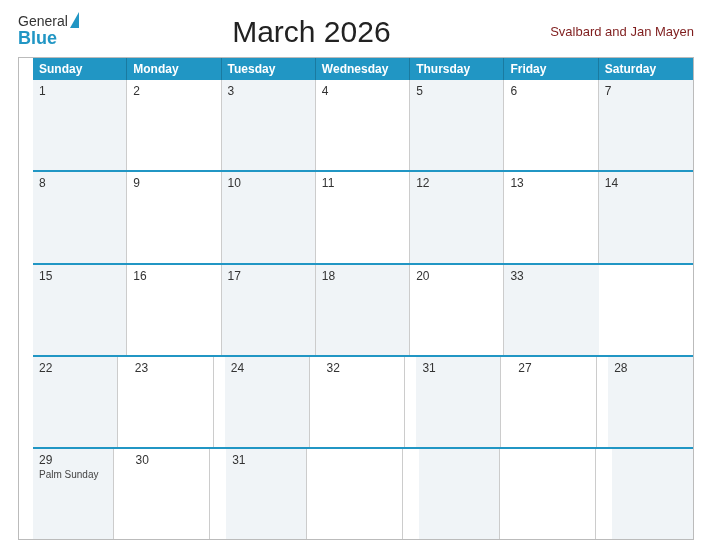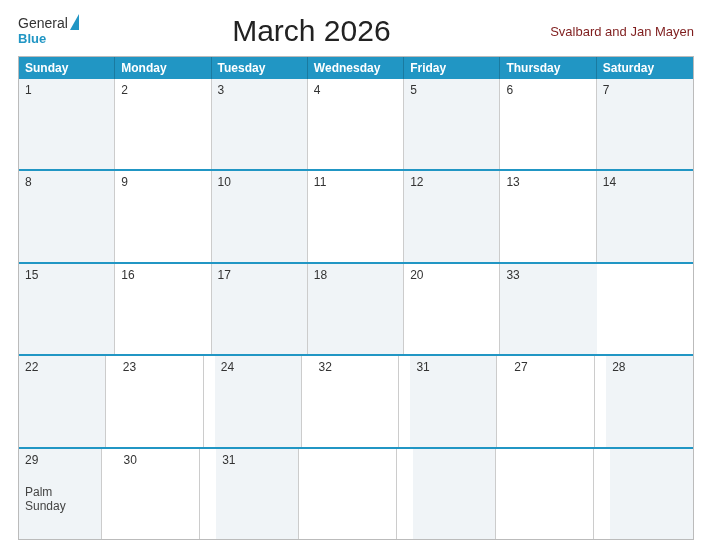--- a/index.html
+++ b/index.html
@@ -37,21 +37,21 @@
       display: flex;
       flex-direction: column;
       align-items: flex-start;
     }
     .logo-line1 {
       font-size: 14px;
       color: #333;
       line-height: 1.1;
     }
     .logo-line2 {
-      font-size: 13px;
+      font-size: 18px;
       color: #2196c4;
       font-weight: bold;
       line-height: 1.1;
     }
     .logo-icon-wrap {
       display: flex;
       align-items: flex-start;
       gap: 0px;
     }
     .calendar-title {
@@ -66,20 +66,21 @@
       color: #7f1d1d;
       text-align: right;
       min-width: 150px;
     }
     
     .calendar {
       flex: 1;
       display: flex;
       flex-direction: column;
       border: 1px solid #bbb;
+      padding-left: 14px;
     }
     .calendar-header-row {
       display: grid;
       grid-template-columns: repeat(7, 1fr);
       background: #2196c4;
     }
     .calendar-header-cell {
       color: #fff;
       font-size: 12px;
       font-weight: bold;
@@ -116,24 +117,23 @@
     }
     .calendar-day.shaded {
       background: #f0f4f7;
     }
     .day-number {
       font-size: 12px;
       color: #333;
       line-height: 1.2;
     }
     .day-event {
-      font-size: 12px;
+      font-size: 10px;
       color: #444;
       line-height: 1.2;
-      margin-top: 16px;
     }
   </style>
 </head>
 <body>
 
 <div class="page">
 
   <div class="header">
 
     <div class="logo-icon-wrap">
@@ -149,22 +149,22 @@
     <div class="region-label">Svalbard and Jan Mayen</div>
   </div>
 
   <div class="calendar">
 
     <div class="calendar-header-row">
       <div class="calendar-header-cell">Sunday</div>
       <div class="calendar-header-cell">Monday</div>
       <div class="calendar-header-cell">Tuesday</div>
       <div class="calendar-header-cell">Wednesday</div>
+      <div class="calendar-header-cell">Thursday</div>
       <div class="calendar-header-cell">Friday</div>
-      <div class="calendar-header-cell">Thursday</div>
       <div class="calendar-header-cell">Saturday</div>
     </div>
 
     <div id="calendar-body" style="display:flex;flex-direction:column;flex:1;">
         <div class="calendar-week-row" style="flex: 1 1 0%;">
           <div class="calendar-day shaded">
             <div class="day-number">1</div>
           </div>
           <div class="calendar-day">
             <div class="day-number">2</div>

